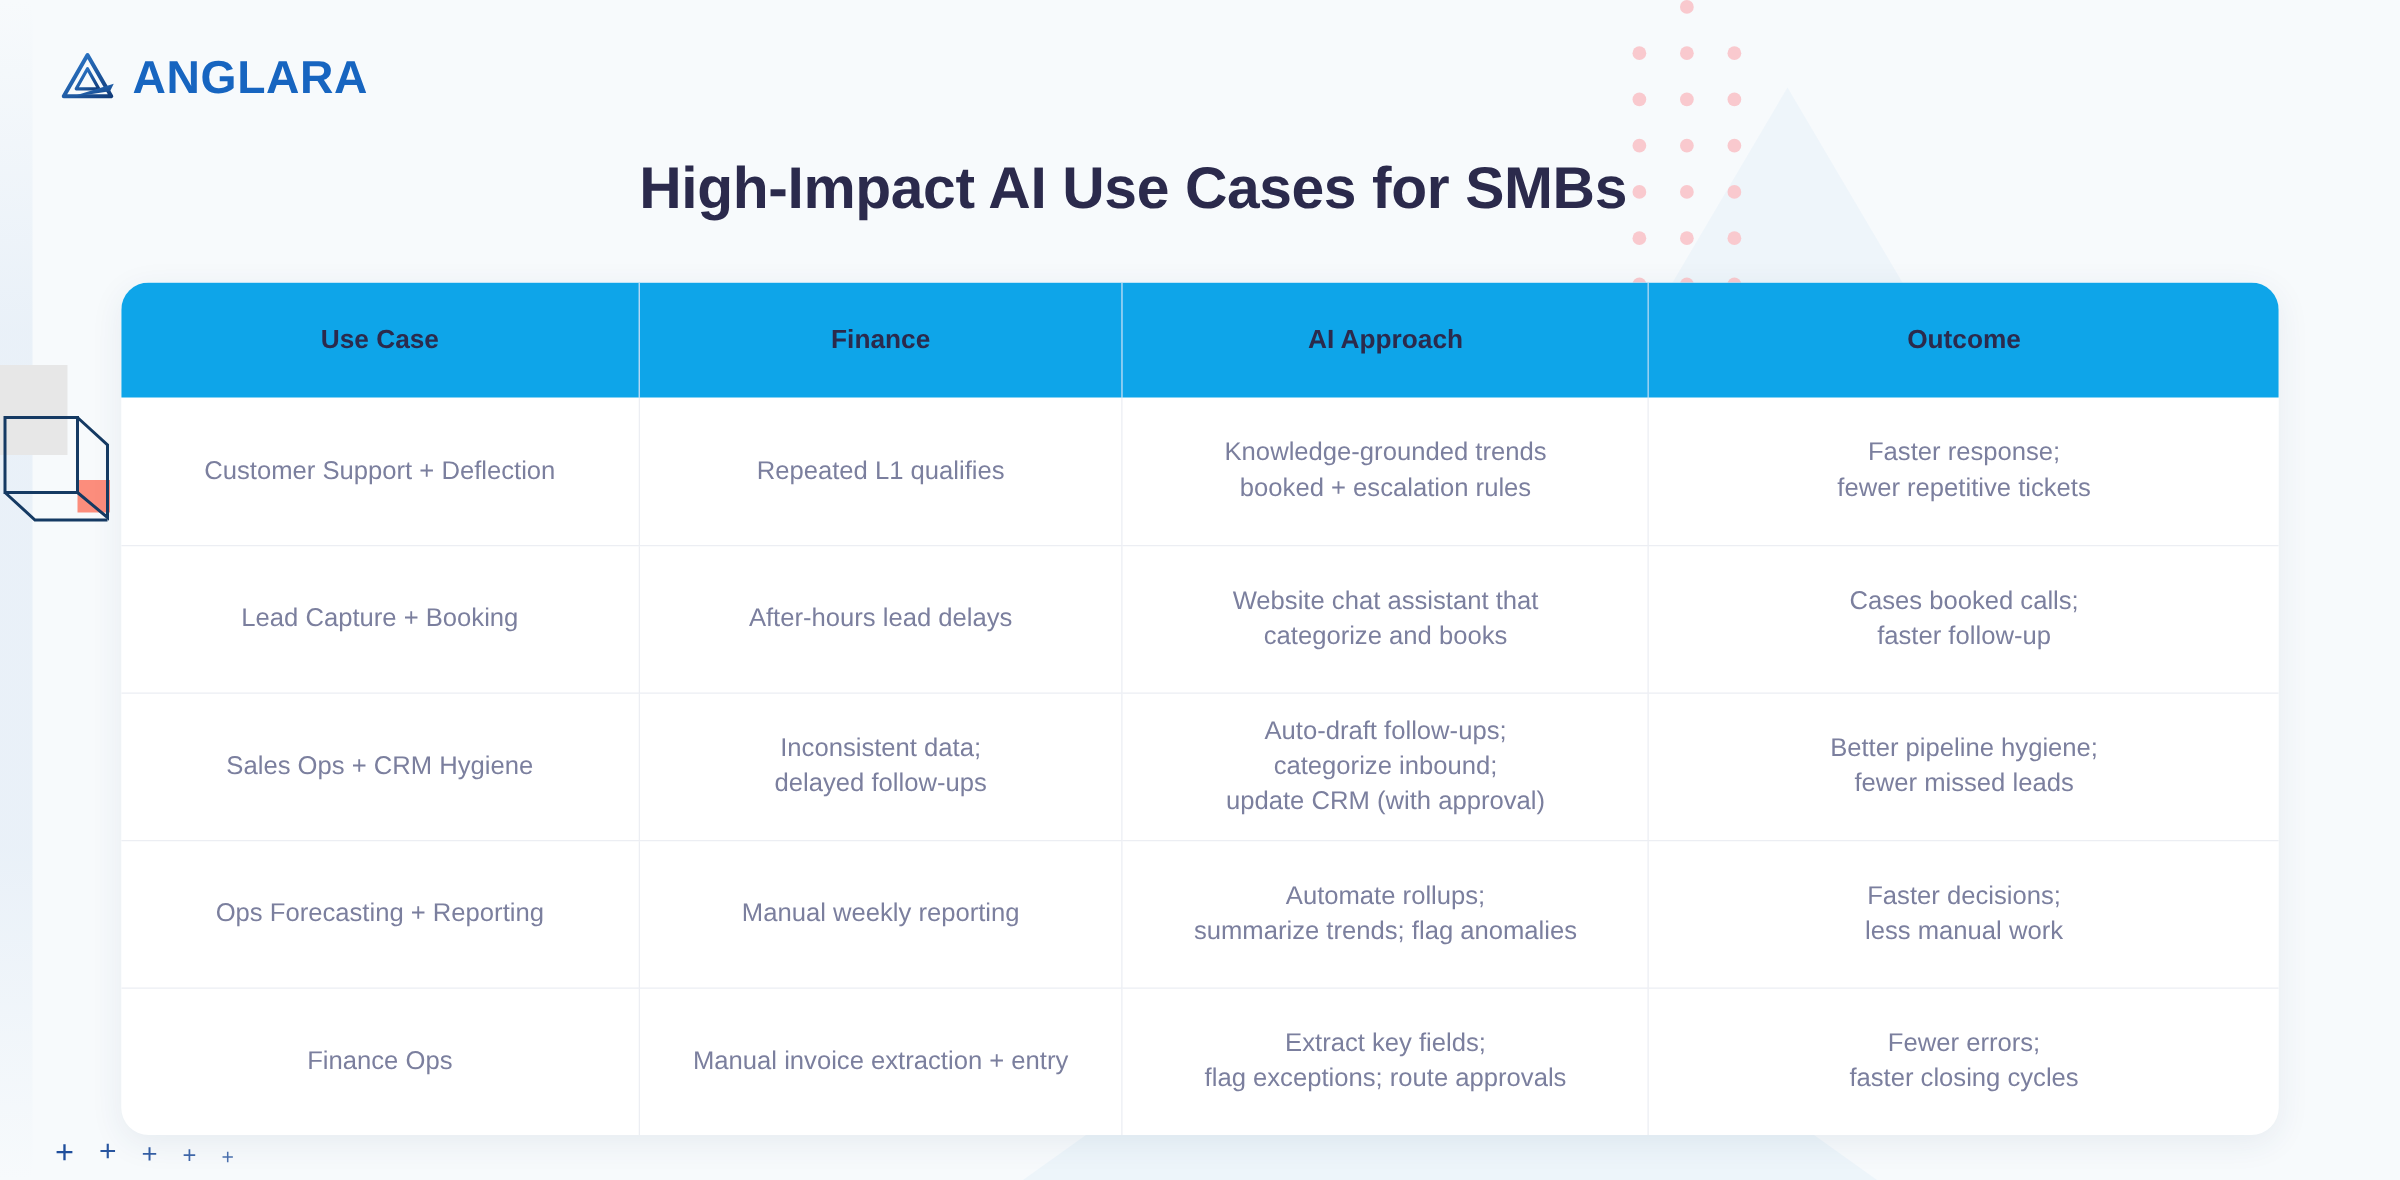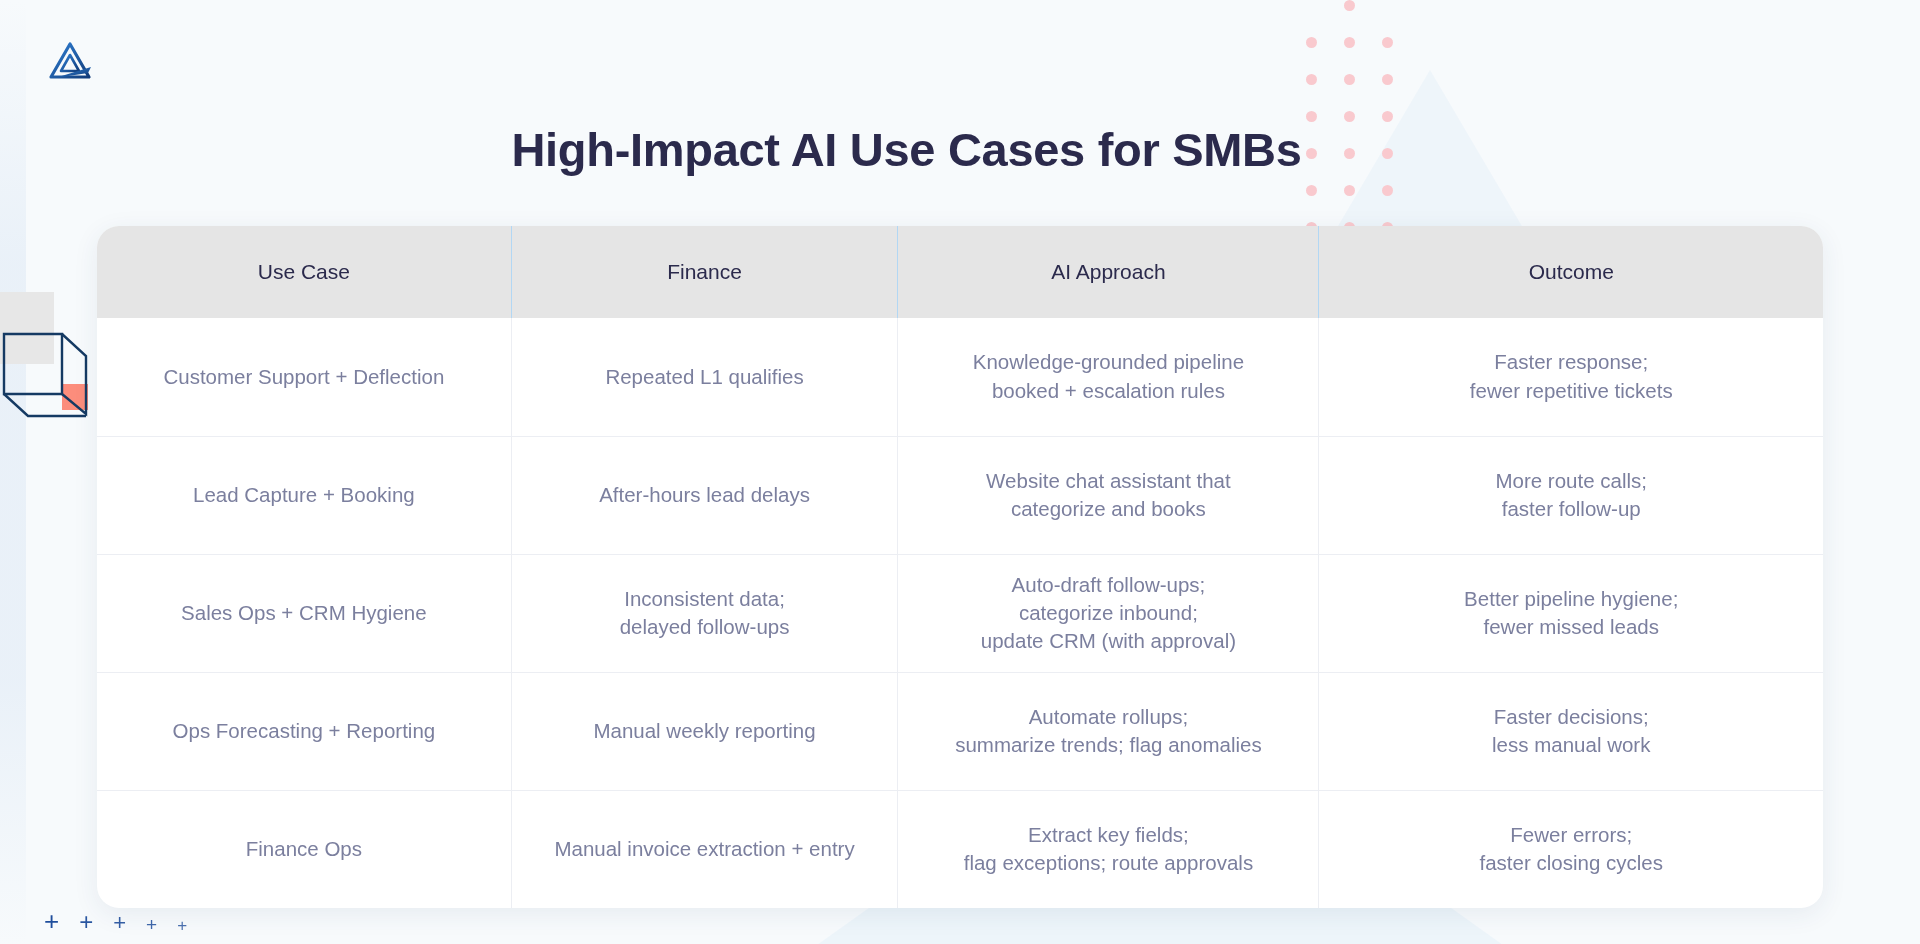--- a/index.html
+++ b/index.html
@@ -157,24 +157,24 @@
     z-index: 4;
   }
 
   table.use-case-table {
     width: 100%;
     border-collapse: collapse;
     table-layout: fixed;
   }
 
   table.use-case-table thead th {
-    background: #e5e5e5;
+    background: #0ea5e9;
     color: #2b2a4c;
     font-size: 21px;
-    font-weight: normal;
+    font-weight: bold;
     height: 92px;
     text-align: center;
     vertical-align: middle;
     border-right: 1px solid #b2d7f4;
     margin-left: 48px;
   }
   table.use-case-table thead th:last-child { border-right: none; }
 
   table.use-case-table tbody td {
     height: 118px;
@@ -264,20 +264,21 @@
     <defs>
       <linearGradient id="lg1" x1="0" y1="0" x2="1" y2="1">
         <stop offset="0%" stop-color="#2f7fd4"></stop>
         <stop offset="100%" stop-color="#123c7a"></stop>
       </linearGradient>
     </defs>
     <path d="M22 4 L41 37 L3 37 Z" fill="none" stroke="url(#lg1)" stroke-width="3.2" stroke-linejoin="round"></path>
     <path d="M22 15 L31 31 L13 31 Z" fill="none" stroke="url(#lg1)" stroke-width="2.6" stroke-linejoin="round"></path>
     <path d="M7 38 L43 27 L40 33 Z" fill="url(#lg1)"></path>
   </svg>
+  <div class="logo-text">ANGLARA</div>
 </div>
 
 <div class="page-title">High-Impact AI Use Cases for SMBs</div>
 
 <div class="table-card">
   <table class="use-case-table">
     <colgroup>
       <col class="c1">
         <col class="c2">
         <col class="c3">
@@ -298,21 +299,21 @@
               <span>Customer Support + Deflection</span>
             </span>
           </td>
           <td>
             <span class="cell-lines">
               <span>Repeated L1 qualifies</span>
             </span>
           </td>
           <td>
             <span class="cell-lines">
-              <span>Knowledge-grounded pipeline</span>
+              <span>Knowledge-grounded trends</span>
               <span>booked + escalation rules</span>
             </span>
           </td>
           <td>
             <span class="cell-lines">
               <span>Faster response;</span>
               <span>fewer repetitive tickets</span>
             </span>
           </td>
         </tr>
@@ -328,21 +329,21 @@
             </span>
           </td>
           <td>
             <span class="cell-lines">
               <span>Website chat assistant that</span>
               <span>categorize and books</span>
             </span>
           </td>
           <td>
             <span class="cell-lines">
-              <span>More route calls;</span>
+              <span>Cases booked calls;</span>
               <span>faster follow-up</span>
             </span>
           </td>
         </tr>
         <tr>
           <td>
             <span class="cell-lines">
               <span>Sales Ops + CRM Hygiene</span>
             </span>
           </td>

